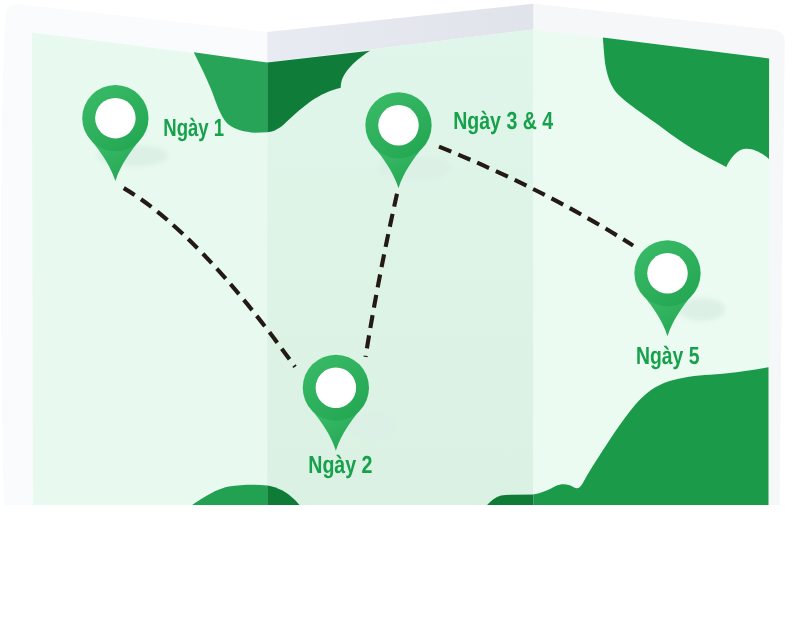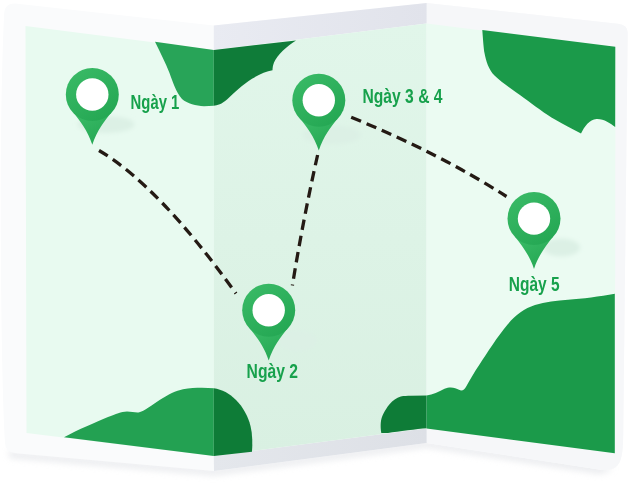--- a/index.html
+++ b/index.html
@@ -1,16 +1,16 @@
 <!DOCTYPE html>
 <html><head>
 <meta charset="utf-8">
 <style>
   html,body{margin:0;padding:0;background:#ffffff;}
-  .stage{position:relative;width:640px;height:496px;overflow:hidden;background:#ffffff;}
+  .stage{position:relative;width:640px;height:404px;overflow:hidden;background:#ffffff;}
   svg{display:block;}
   text{font-family:"Liberation Sans",sans-serif;}
 </style>
 </head>
 <body>
 <div class="stage">
 <svg width="640" height="496" viewBox="0 0 640 496" xmlns="http://www.w3.org/2000/svg">
   <defs>
     <linearGradient id="pingrad" x1="0.15" y1="0" x2="0.85" y2="1">
       <stop offset="0" stop-color="#39ba66"></stop>

